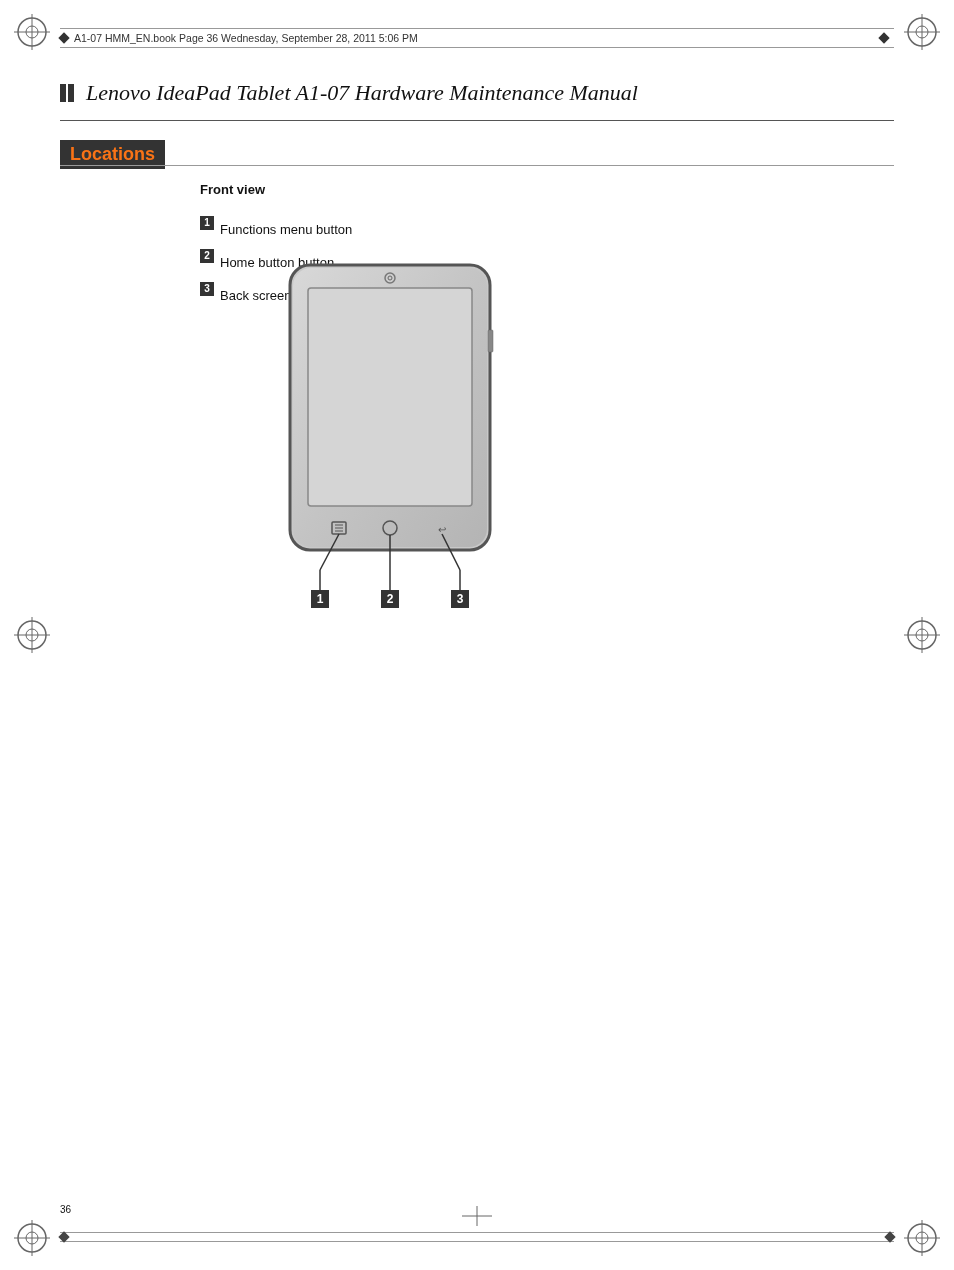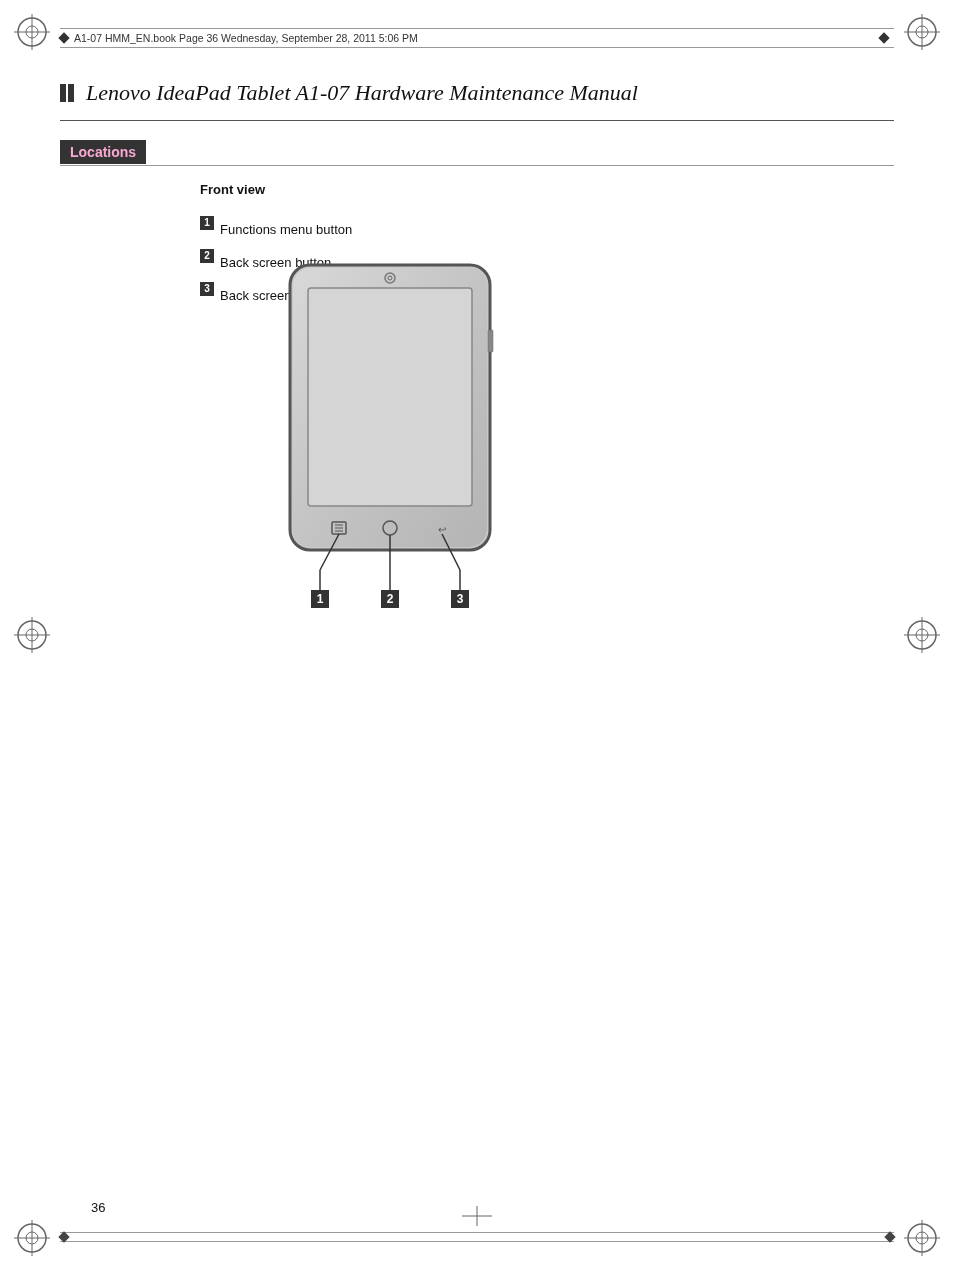--- a/index.html
+++ b/index.html
@@ -98,23 +98,23 @@
 
     
     .section-header {
       position: absolute;
       top: 140px;
       left: 60px;
     }
 
     .section-header-box {
       background: #333;
-      color: #f9a8d4;
-      font-family: Arial, sans-serif;
-      font-size: 14px;
+      color: #f97316;
+      font-family: Arial, sans-serif;
+      font-size: 18px;
       font-weight: bold;
       padding: 4px 10px;
       display: inline-block;
     }
 
     .section-rule {
       position: absolute;
       top: 165px;
       left: 60px;
       right: 60px;
@@ -175,24 +175,23 @@
       left: 220px;
       width: 360px;
       height: 360px;
     }
 
     
     .page-number {
       position: absolute;
       bottom: 55px;
       left: 60px;
-      font-size: 13px;
+      font-size: 10px;
       font-family: Arial, sans-serif;
       color: #111;
-      margin-left: 31px;
     }
 
     
     .bottom-bar {
       position: absolute;
       bottom: 28px;
       left: 60px;
       right: 60px;
       border-top: 1px solid #999;
       border-bottom: 1px solid #999;
@@ -243,21 +242,21 @@
 
 <div class="front-view-label">Front view</div>
 
 <div class="items-list">
   <div class="item-row">
     <div class="item-number">1</div>
     <span class="item-label">Functions menu button</span>
   </div>
   <div class="item-row">
     <div class="item-number">2</div>
-    <span class="item-label">Back screen button</span>
+    <span class="item-label">Home button button</span>
   </div>
   <div class="item-row">
     <div class="item-number">3</div>
     <span class="item-label">Back screen</span>
   </div>
 </div>
 
 <div class="diagram-svg-container">
   <svg width="360" height="360" viewBox="0 0 360 360">
 

